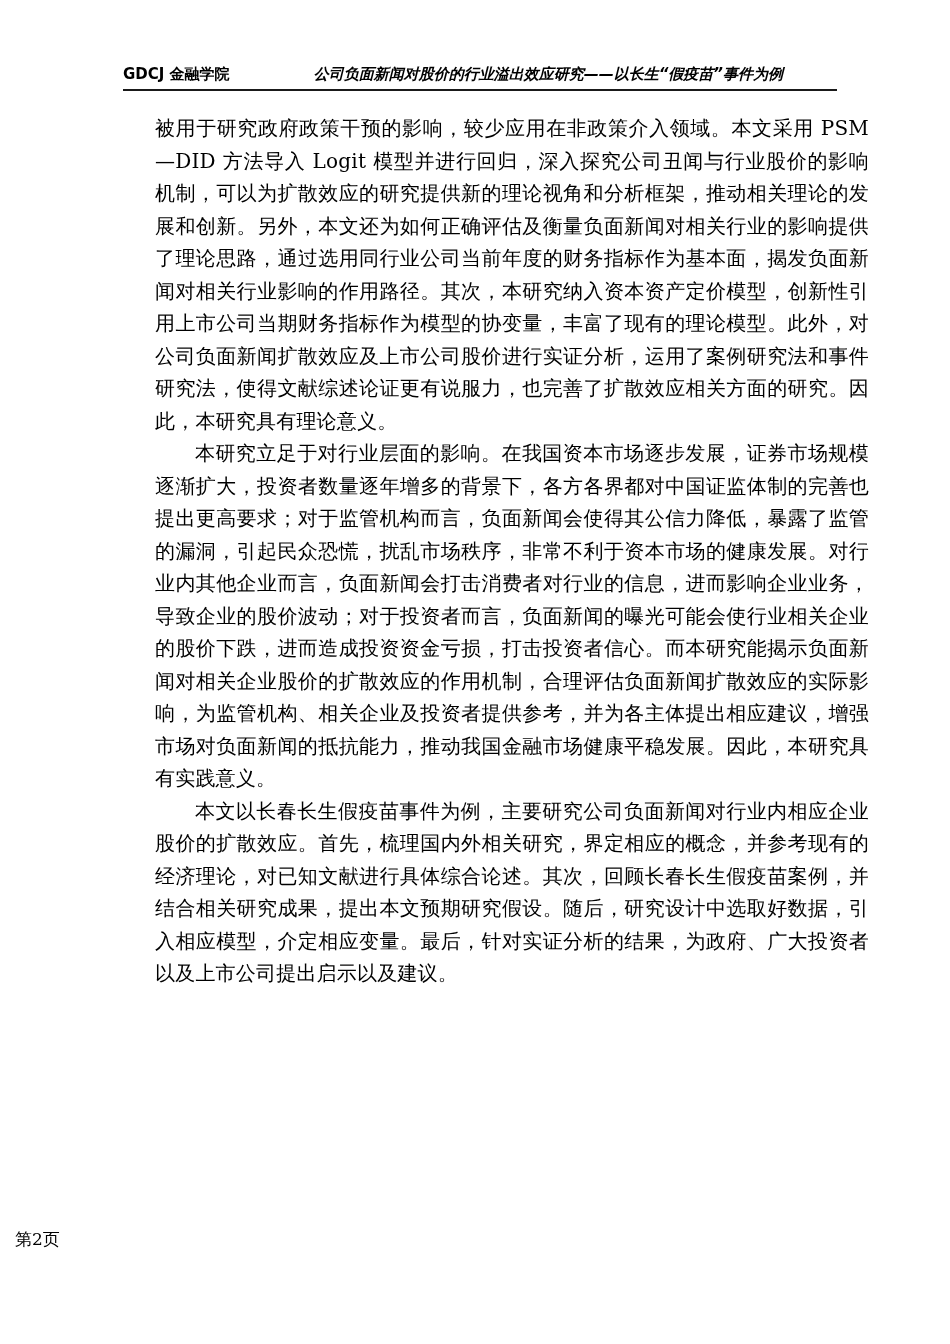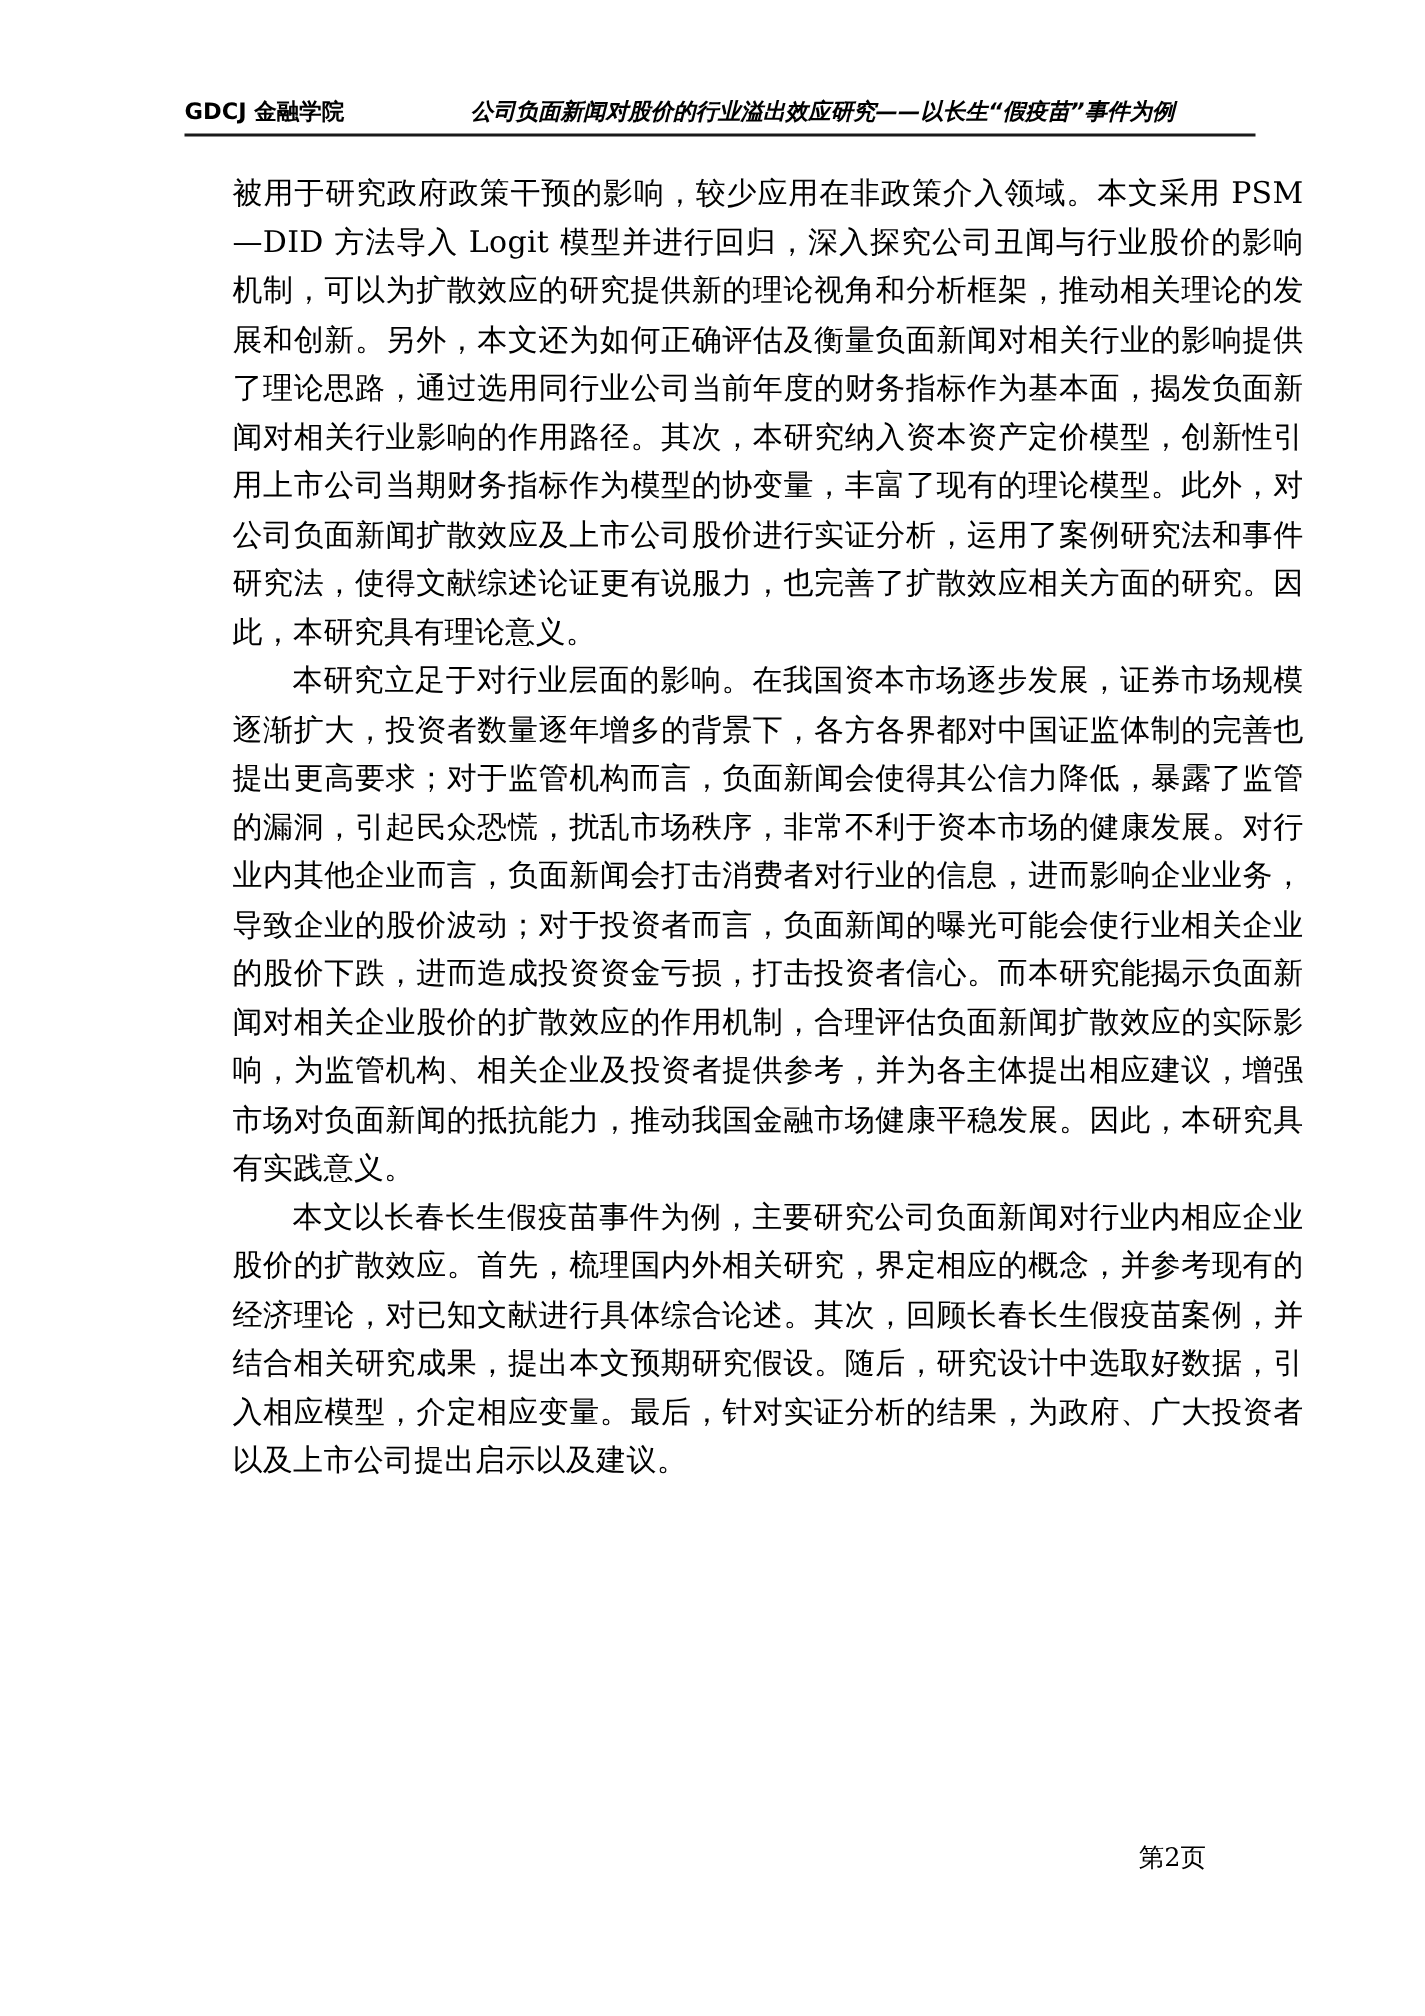--- a/index.html
+++ b/index.html
@@ -59,24 +59,25 @@
     letter-spacing: 2px;
     margin: 25px 0 31px 0;
     text-indent: 50px;
   }
   
   .page-footer {
     position: absolute;
     left: 0;
     top: 1229px;
     width: 804px;
-    text-align: right;
+    text-align: left;
     font-size: 17px;
     line-height: 20px;
     color: #000000;
+    padding-left: 15px;
   }
 </style>
 </head>
 <body>
 
 <div class="page">
 
   <div class="page-header">
     <span class="header-left">GDCJ 金融学院</span>
     <span class="header-title">公司负面新闻对股价的行业溢出效应研究——以长生“假疫苗”事件为例</span>

